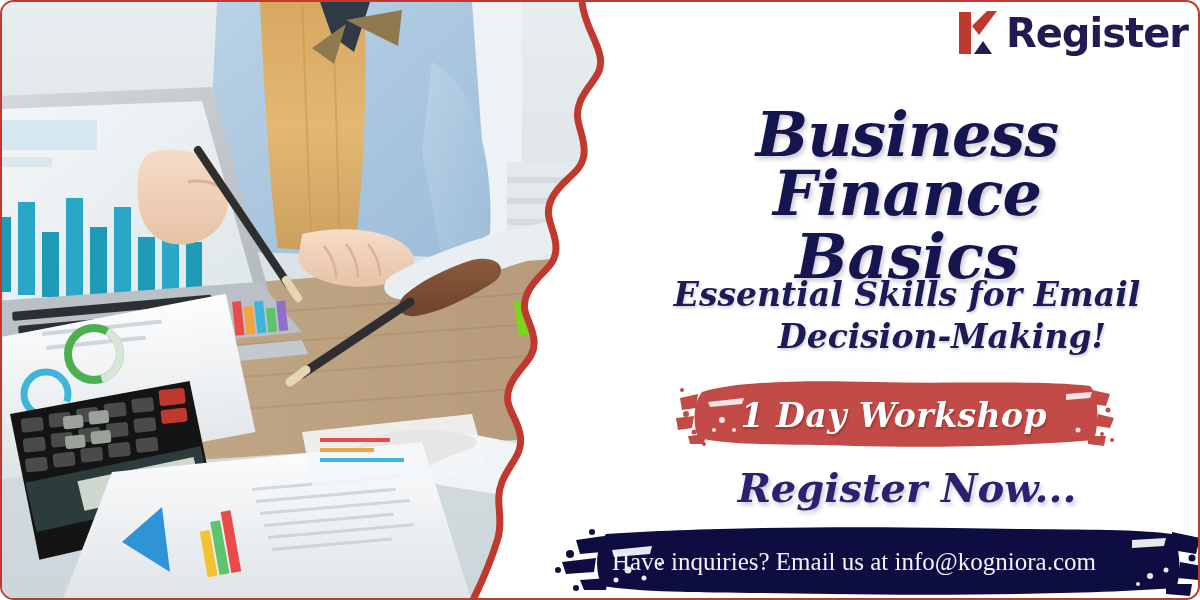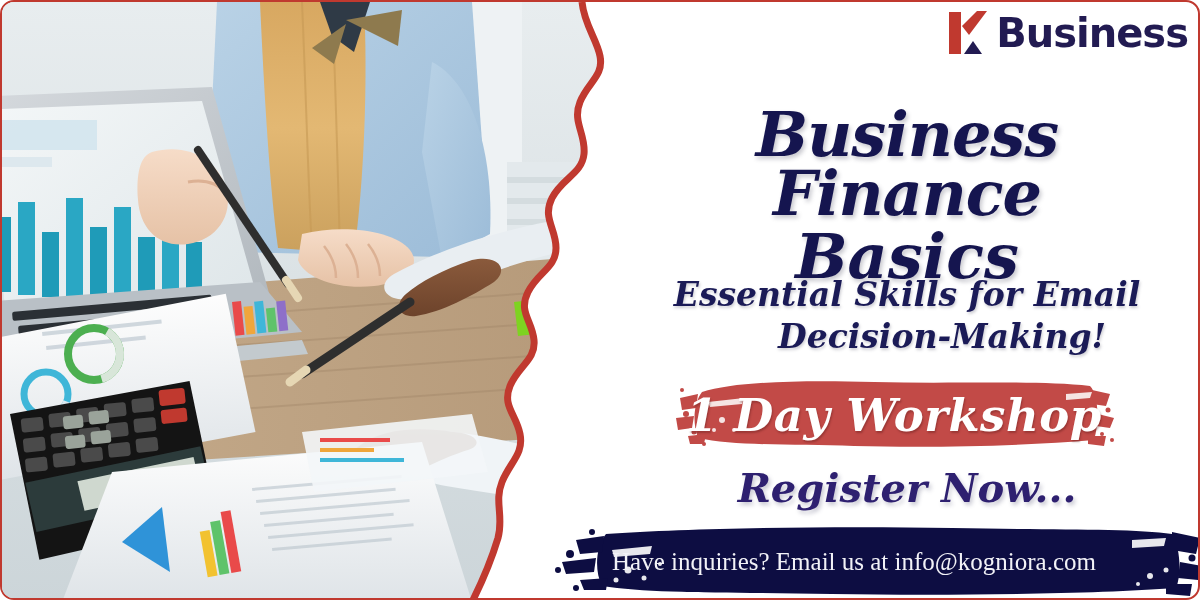--- a/index.html
+++ b/index.html
@@ -35,21 +35,21 @@
 
   #subtitle{position:absolute;top:272px;left:0;width:590px;text-align:center;
             color:#1b1b57;font-size:33px;line-height:1.28;
             text-shadow:1px 2px 3px rgba(90,90,110,.30);}
   #subtitle .s2{display:block;padding-left:70px;}
 
   
   #badge{position:absolute;top:372px;left:62px;width:440px;height:82px;}
   #badge svg{position:absolute;inset:0;width:440px;height:82px;}
   #badge .label{position:absolute;inset:0;display:flex;align-items:center;justify-content:center;
-                color:#fff;font-size:45px;letter-spacing:.5px;
+                color:#fff;font-size:33px;letter-spacing:.5px;
                 text-shadow:1px 2px 2px rgba(80,20,20,.35);}
 
   #cta{position:absolute;top:462px;left:0;width:590px;text-align:center;
        color:#2e2070;font-size:40px;
        text-shadow:2px 3px 4px rgba(90,90,120,.33);}
 
   
   #contactbar{position:absolute;left:-80px;top:524px;width:670px;height:72px;}
   #contactbar svg{position:absolute;inset:0;width:670px;height:72px;}
   #contactbar .label{position:absolute;inset:0;display:flex;align-items:center;
@@ -278,21 +278,21 @@
   <div id="content">
 
     <div id="logo">
       <span class="mark">
         <svg viewBox="0 0 44 46" xmlns="http://www.w3.org/2000/svg">
           <path d="M2,2 L14,2 L14,44 L2,44 Z" fill="#c0392f"></path>
           <path d="M40,1 L22,25 L15,16 L30,1 Z" fill="#c0392f"></path>
           <path d="M26,44 L17,44 L26,31 L35,44 Z" fill="#221b52"></path>
         </svg>
       </span>
-      <span class="word">Business</span>
+      <span class="word">Register</span>
     </div>
 
     <div id="title" class="script">
       <span class="l1">Business Finance</span>
       <span class="l2">Basics</span>
     </div>
 
     <div id="subtitle" class="script">
       <span class="s1">Essential Skills for Email</span>
       <span class="s2">Decision-Making!</span>

